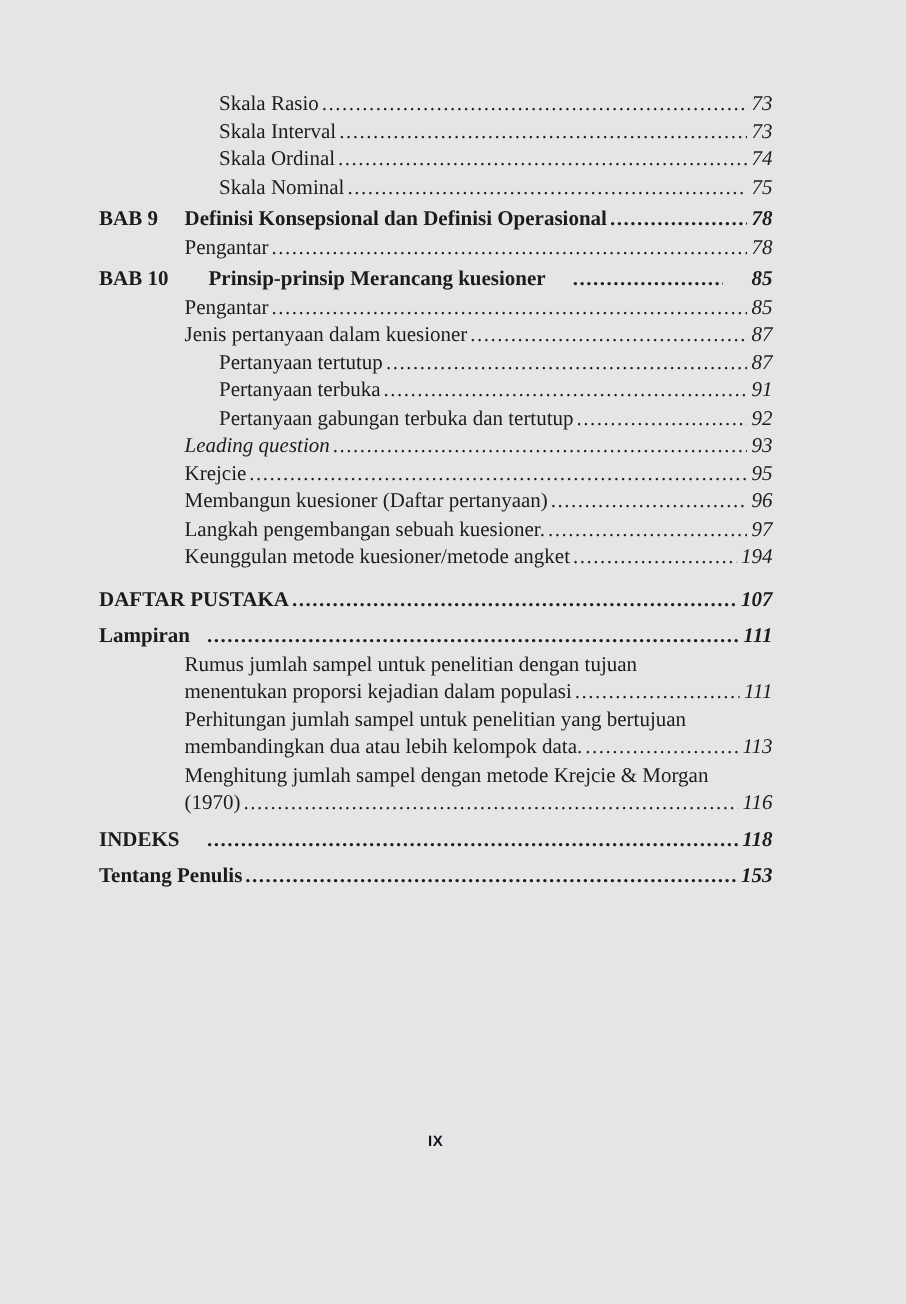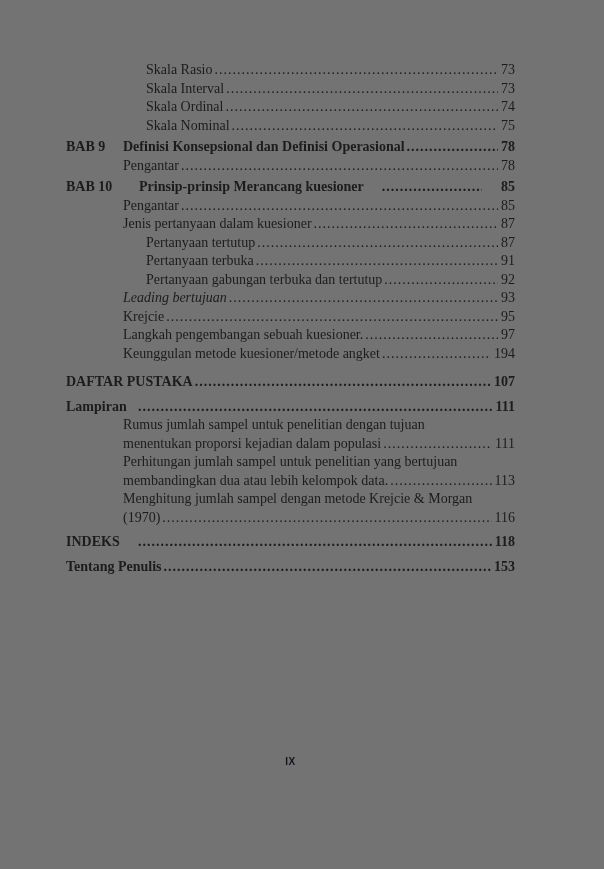--- a/index.html
+++ b/index.html
@@ -11,21 +11,21 @@
     width: 604px;
     height: 869px;
     position: relative;
     overflow: hidden;
     font-family: "Liberation Serif", "DejaVu Serif", serif;
     color: #1c1c1c;
   }
   .sheet {
     position: absolute;
     inset: 0;
-    background: #737373;
+    background: #e5e5e5;
   }
   .content {
     position: absolute;
     left: 66px;
     top: 61px;
     width: 449px;
   }
   .row {
     display: flex;
     align-items: baseline;
@@ -52,20 +52,21 @@
     white-space: nowrap;
   }
   .leader::after {
     content: "................................................................................................................................................................................................................................";
     letter-spacing: 1px;
   }
   .row.no-leader .leader::after { content: ""; }
   .pnum {
     flex: 0 0 auto;
     text-align: left;
+    font-style: italic;
   }
   .folio {
     position: absolute;
     left: 66px;
     top: 756px;
     width: 449px;
     text-align: center;
     font-family: "Liberation Sans", "DejaVu Sans", sans-serif;
     font-size: 10px;
     font-weight: bold;
@@ -145,29 +146,35 @@
     <span class="pnum">91</span>
   </div>
       <div class="row indent2">
 
     <span class="text">Pertanyaan gabungan terbuka dan tertutup</span>
     <span class="leader"></span>
     <span class="pnum">92</span>
   </div>
       <div class="row indent1 italic">
 
-    <span class="text">Leading bertujuan</span>
+    <span class="text">Leading question</span>
     <span class="leader"></span>
     <span class="pnum">93</span>
   </div>
       <div class="row indent1">
 
     <span class="text">Krejcie</span>
     <span class="leader"></span>
     <span class="pnum">95</span>
+  </div>
+      <div class="row indent1">
+
+    <span class="text">Membangun kuesioner (Daftar pertanyaan)</span>
+    <span class="leader"></span>
+    <span class="pnum">96</span>
   </div>
       <div class="row indent1">
 
     <span class="text">Langkah pengembangan sebuah kuesioner.</span>
     <span class="leader"></span>
     <span class="pnum">97</span>
   </div>
       <div class="row indent1">
 
     <span class="text">Keunggulan metode kuesioner/metode angket</span>

